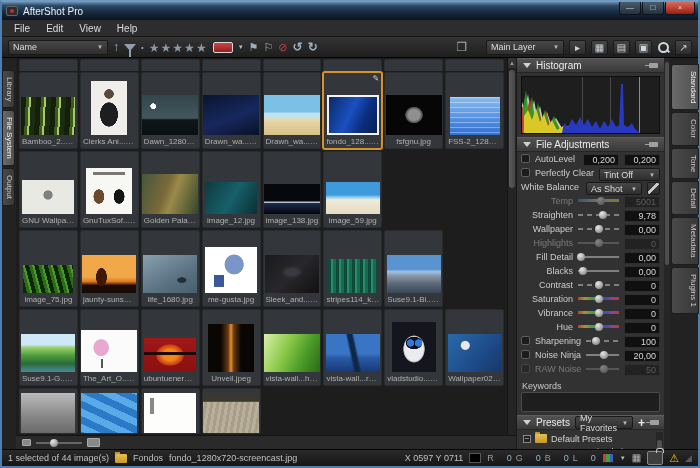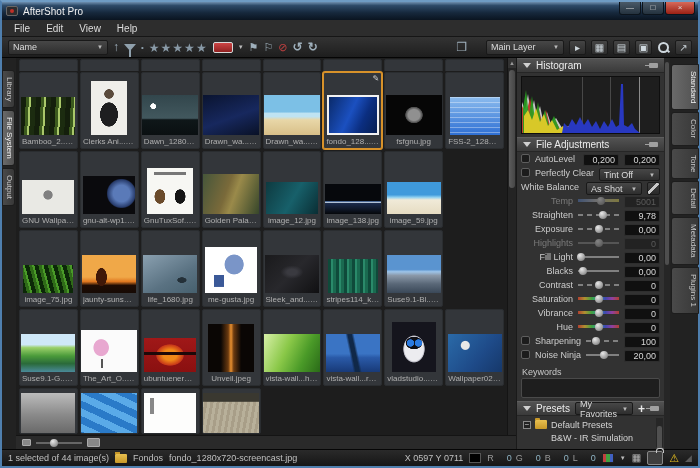--- a/index.html
+++ b/index.html
@@ -277,24 +277,20 @@
                 <div class="thumb th-fss2"></div>
                 <div class="fname">FSS-2_1280.jpg</div>
               </div>
             </div>
             <div class="grow mid">
               <div class="cell">
                 <div class="thumb th-gnuwp2"></div>
                 <div class="fname">GNU Wallpaper 2.jpg</div>
               </div>
               <div class="cell">
-                <div class="thumb th-gnualt1"></div>
-                <div class="fname">gnu-alt-wp1.jpg</div>
-              </div>
-              <div class="cell">
                 <div class="thumb th-gnutux"></div>
                 <div class="fname">GnuTuxSof...on-v1.jpg</div>
               </div>
               <div class="cell">
                 <div class="thumb th-golden"></div>
                 <div class="fname">Golden Palace.jpg</div>
               </div>
               <div class="cell">
                 <div class="thumb th-image12"></div>
                 <div class="fname">image_12.jpg</div>
@@ -459,37 +455,37 @@
             </div>
             <div class="adj-row">
               <span class="adj-label rt">Straighten</span>
               <div class="slider ticks">
                 <span class="track"></span>
                 <span class="knob" style="left: calc(60% - 4px);"></span>
               </div>
               <span class="val">9,78</span>
             </div>
             <div class="adj-row">
-              <span class="adj-label rt">Exposure</span>
+              <span class="adj-label rt">Wallpaper</span>
               <div class="slider ticks">
                 <span class="track"></span>
                 <span class="knob" style="left: calc(50% - 4px);"></span>
               </div>
               <span class="val">0,00</span>
             </div>
             <div class="adj-row dis">
               <span class="adj-label rt">Highlights</span>
               <div class="slider plain">
                 <span class="track"></span>
                 <span class="knob" style="left: calc(50% - 4px);"></span>
               </div>
               <span class="val">0</span>
             </div>
             <div class="adj-row">
-              <span class="adj-label rt">Fill Light</span>
+              <span class="adj-label rt">Fill Detail</span>
               <div class="slider plain">
                 <span class="track"></span>
                 <span class="knob" style="left: calc(8% - 4px);"></span>
               </div>
               <span class="val">0,00</span>
             </div>
             <div class="adj-row">
               <span class="adj-label rt">Blacks</span>
               <div class="slider plain">
                 <span class="track"></span>
@@ -539,20 +535,29 @@
               <span class="val">100</span>
             </div>
             <div class="adj-row">
               <span class="cb"></span>
               <span class="adj-label" style="flex: 0 0 auto;">Noise Ninja</span>
               <div class="slider plain">
                 <span class="track"></span>
                 <span class="knob" style="left: calc(55% - 4px);"></span>
               </div>
               <span class="val">20,00</span>
+            </div>
+            <div class="adj-row dis">
+              <span class="cb"></span>
+              <span class="adj-label" style="flex: 0 0 auto;">RAW Noise</span>
+              <div class="slider plain">
+                <span class="track"></span>
+                <span class="knob" style="left: calc(55% - 4px);"></span>
+              </div>
+              <span class="val">50</span>
             </div>
           </div>
       </div>
       <div class="kw-label">Keywords</div>
       <div class="kw-box"></div>
 
       <div class="sec-head">
         <span class="tri"></span>
         <span class="sec-title" style="flex:none">Presets</span>
         <div class="sel small" style="flex:1">

